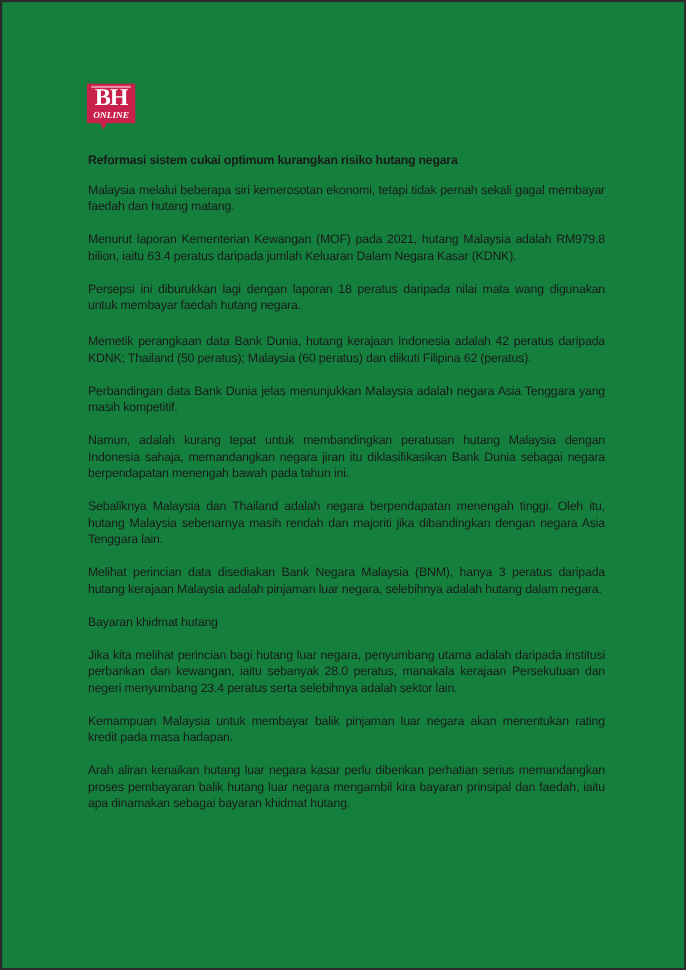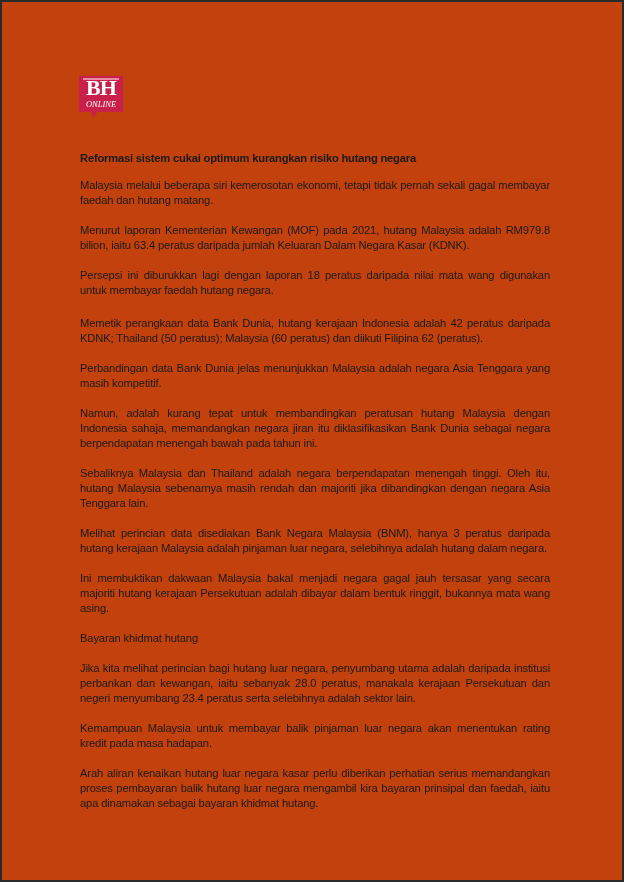--- a/index.html
+++ b/index.html
@@ -15,21 +15,21 @@
       font-family: "Liberation Sans", "DejaVu Sans", sans-serif;
       color: #1a1a1a;
     }
     .page {
       position: absolute;
       left: 0;
       top: 0;
       width: 620px;
       height: 878px;
       border: 2px solid #2a2a2a;
-      background: #c2410c;
+      background: #15803d;
     }
     .logo {
       position: absolute;
       left: 77px;
       top: 74px;
       width: 44px;
       height: 36px;
       background: #c8204a;
     }
     .logo-tail {
@@ -64,38 +64,38 @@
       letter-spacing: -1px;
     }
     .logo-online {
       position: absolute;
       left: 77px;
       top: 97px;
       width: 44px;
       text-align: center;
       font-family: "Liberation Serif", "DejaVu Serif", serif;
       font-style: italic;
-      font-weight: normal;
+      font-weight: bold;
       font-size: 8.5px;
       line-height: 10px;
       color: #ffffff;
     }
     .content {
       position: absolute;
       left: 78px;
       top: 133px;
       width: 470px;
       font-size: 11.2px;
       line-height: 15px;
       color: #1a1a1a;
     }
     .title {
       font-weight: bold;
       font-size: 11.2px;
-      margin: 16px 0 12px 0;
+      margin: 4px 0 12px 0;
       letter-spacing: -0.2px;
     }
     .para {
       margin: 0 0 15px 0;
       text-align: justify;
       letter-spacing: -0.15px;
     }
     .para.tight {
       margin-bottom: 0;
     }
@@ -122,21 +122,20 @@
     <div class="title">Reformasi sistem cukai optimum kurangkan risiko hutang negara</div>
 
     <p class="para">Malaysia melalui beberapa siri kemerosotan ekonomi, tetapi tidak pernah sekali gagal membayar faedah dan hutang matang.</p>
     <p class="para">Menurut laporan Kementerian Kewangan (MOF) pada 2021, hutang Malaysia adalah RM979.8 bilion, iaitu 63.4 peratus daripada jumlah Keluaran Dalam Negara Kasar (KDNK).</p>
     <p class="para extra-gap">Persepsi ini diburukkan lagi dengan laporan 18 peratus daripada nilai mata wang digunakan untuk membayar faedah hutang negara.</p>
     <p class="para">Memetik perangkaan data Bank Dunia, hutang kerajaan Indonesia adalah 42 peratus daripada KDNK; Thailand (50 peratus); Malaysia (60 peratus) dan diikuti Filipina 62 (peratus).</p>
     <p class="para">Perbandingan data Bank Dunia jelas menunjukkan Malaysia adalah negara Asia Tenggara yang masih kompetitif.</p>
     <p class="para">Namun, adalah kurang tepat untuk membandingkan peratusan hutang Malaysia dengan Indonesia sahaja, memandangkan negara jiran itu diklasifikasikan Bank Dunia sebagai negara berpendapatan menengah bawah pada tahun ini.</p>
     <p class="para">Sebaliknya Malaysia dan Thailand adalah negara berpendapatan menengah tinggi. Oleh itu, hutang Malaysia sebenarnya masih rendah dan majoriti jika dibandingkan dengan negara Asia Tenggara lain.</p>
     <p class="para">Melihat perincian data disediakan Bank Negara Malaysia (BNM), hanya 3 peratus daripada hutang kerajaan Malaysia adalah pinjaman luar negara, selebihnya adalah hutang dalam negara.</p>
-    <p class="para">Ini membuktikan dakwaan Malaysia bakal menjadi negara gagal jauh tersasar yang secara majoriti hutang kerajaan Persekutuan adalah dibayar dalam bentuk ringgit, bukannya mata wang asing.</p>
 
     <div class="subheading">Bayaran khidmat hutang</div>
 
     <p class="para">Jika kita melihat perincian bagi hutang luar negara, penyumbang utama adalah daripada institusi perbankan dan kewangan, iaitu sebanyak 28.0 peratus, manakala kerajaan Persekutuan dan negeri menyumbang 23.4 peratus serta selebihnya adalah sektor lain.</p>
     <p class="para">Kemampuan Malaysia untuk membayar balik pinjaman luar negara akan menentukan rating kredit pada masa hadapan.</p>
     <p class="para tight">Arah aliran kenaikan hutang luar negara kasar perlu diberikan perhatian serius memandangkan proses pembayaran balik hutang luar negara mengambil kira bayaran prinsipal dan faedah, iaitu apa dinamakan sebagai bayaran khidmat hutang.</p>
   </div>
 
 </div>
 

